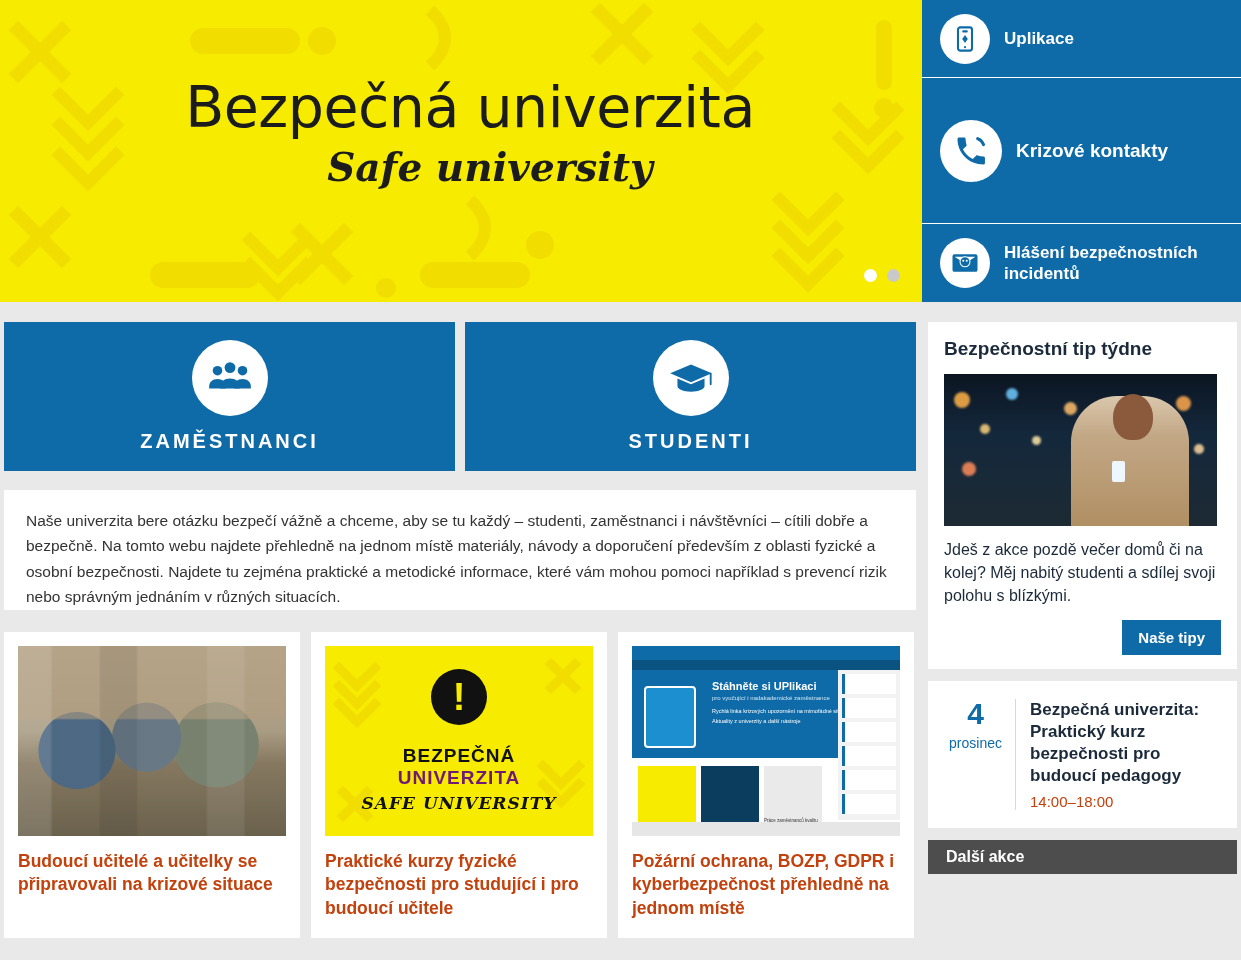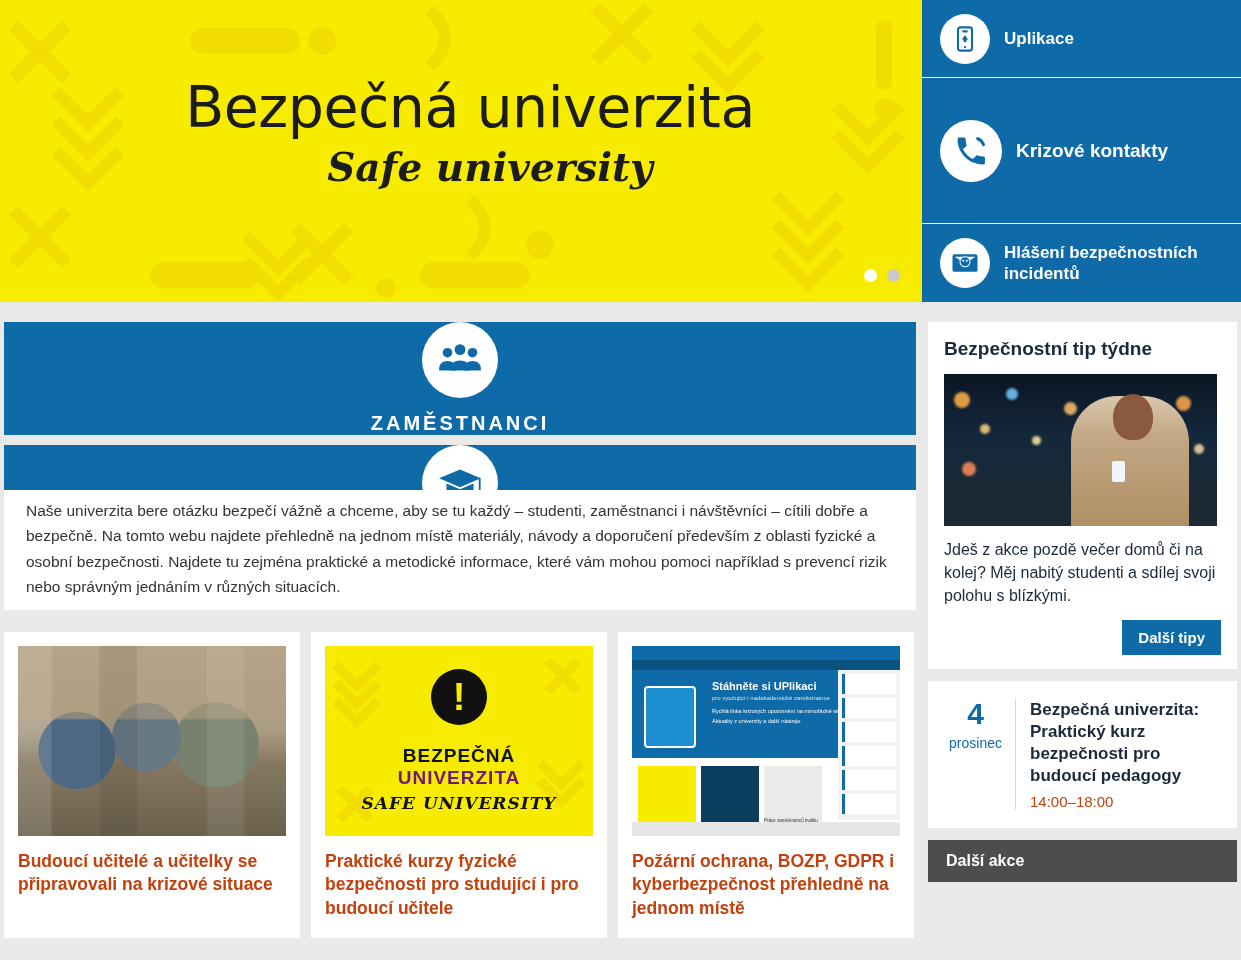--- a/index.html
+++ b/index.html
@@ -92,21 +92,21 @@
   .ql-1 .ql-icon { width: 62px; height: 62px; }
   .ql-label {
     font-size: 17px; font-weight: 700; line-height: 1.25;
   }
   .ql-1 .ql-label { font-size: 19px; }
 
   
   .tiles {
     position: absolute; left: 4px; top: 322px;
     width: 912px; height: 149px;
-    display: flex; gap: 10px; flex-direction: column;
+    display: flex; gap: 10px;
   }
   .tile {
     flex: 1;
     background: #0e6ba8;
     color: #fff;
     display: flex; flex-direction: column;
     align-items: center; justify-content: center;
     gap: 14px;
     cursor: pointer;
   }
@@ -117,21 +117,21 @@
   }
   .tile-label {
     font-size: 20px; font-weight: 700; letter-spacing: 3px;
   }
 
   
   .intro {
     position: absolute; left: 4px; top: 490px;
     width: 912px; height: 120px;
     background: #ffffff;
-    padding: 8px 22px;
+    padding: 18px 22px;
   }
   .intro p {
     margin: 0;
     font-size: 15.5px;
     line-height: 1.63;
     color: #333333;
   }
 
   
   .news {
@@ -283,21 +283,21 @@
   }
   .event-body { flex: 1; }
   .event-title {
     font-size: 17px; font-weight: 700; line-height: 1.3; color: #1b2a3a;
   }
   .event-time {
     margin-top: 6px; font-size: 15px; color: #c2410c;
   }
   .more-actions {
     margin-top: 12px;
-    width: 309px; height: 42px;
+    width: 309px; height: 34px;
     background: #4d4d4d; color: #ffffff;
     display: flex; align-items: center;
     padding: 0 18px;
     font-size: 16px; font-weight: 700;
     cursor: pointer;
   }
 </style>
 </head>
 <body>
 
@@ -524,21 +524,21 @@
         <span class="bokeh" style="left:250px;top:70px;width:10px;height:10px;background:#ffd9a0"></span>
         <span class="bokeh" style="left:200px;top:110px;width:12px;height:12px;background:#ff9b4d"></span>
         <span class="tip-person"></span>
         <span class="tip-head"></span>
         <span class="tip-phone"></span>
       </div>
 
       <div class="tip-text">Jdeš z akce pozdě večer domů či na kolej? Měj nabitý studenti a sdílej svoji polohu s blízkými.</div>
 
       <div class="tip-btn-row">
-        <button class="tip-btn">Další tipy</button>
+        <button class="tip-btn">Naše tipy</button>
       </div>
     </div>
 
     <div class="event-box">
       <div class="event-date">
         <div class="event-day">4</div>
         <div class="event-month">prosinec</div>
       </div>
       <div class="event-body">
         <div class="event-title">Bezpečná univerzita: Praktický kurz bezpečnosti pro budoucí pedagogy</div>

